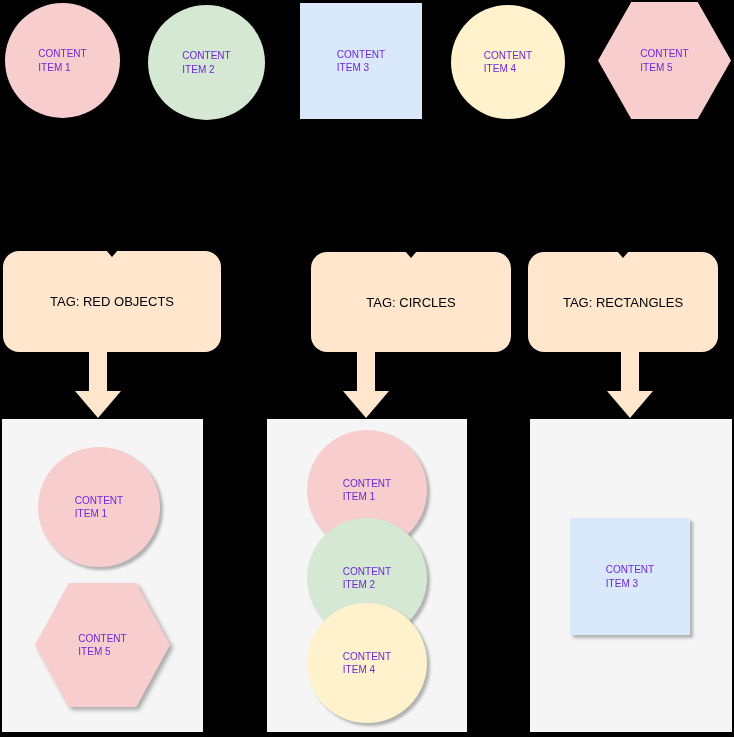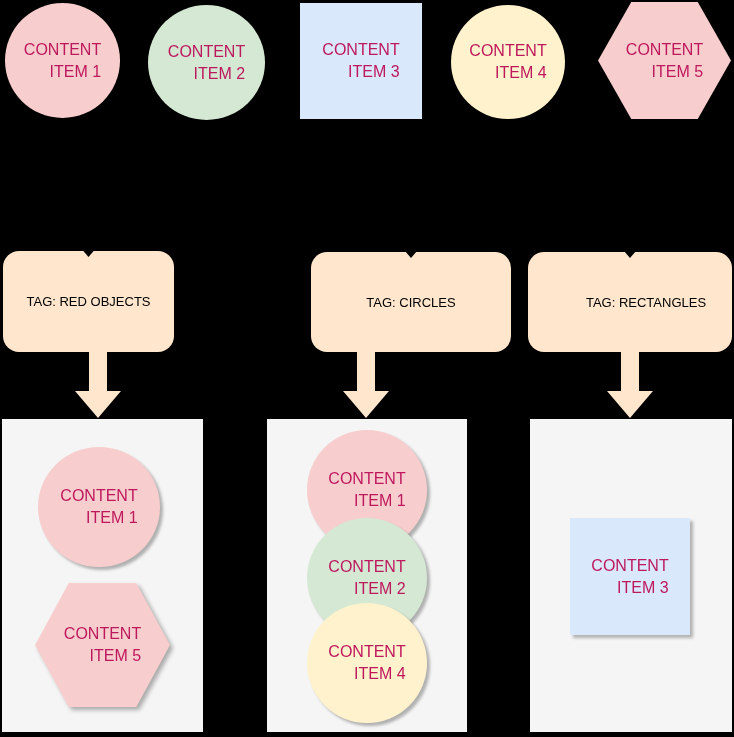--- a/index.html
+++ b/index.html
@@ -9,24 +9,24 @@
     font-family:"Liberation Sans", sans-serif;
     position:relative; overflow:hidden;
     color:#000;
   }
   .stage { position:absolute; inset:0; }
 
   
   .shape {
     position:absolute;
     display:flex; align-items:center; justify-content:center;
-    text-align:right;
-    font-size:16px; line-height:1.35;
+    text-align:left;
+    font-size:10px; line-height:1.35;
     white-space:pre-line;
-    color:#be185d;
+    color:#6d28d9;
   }
   .circle  { border-radius:50%; }
   .hexagon { clip-path:polygon(25% 0%, 75% 0%, 100% 50%, 75% 100%, 25% 100%, 0% 50%); width:100%; height:100%; }
   .hex-wrap { position:absolute; filter:drop-shadow(3px 3px 2px rgba(0,0,0,0.30)); }
   .hex-wrap.flat { filter:none; }
   .shadowed { box-shadow:3px 3px 3px rgba(0,0,0,0.28); }
 
   
   .ti1 { left:5px;   top:3px; width:115px; height:115px; }
   .ti2 { left:148px; top:5px; width:117px; height:115px; }
@@ -34,23 +34,23 @@
   .ti4 { left:451px; top:5px; width:114px; height:114px; }
   .ti5-wrap { left:598px; top:2px; width:133px; height:117px; }
 
   
   .tag {
     position:absolute;
     border-radius:16px;
     display:flex; align-items:center; justify-content:center;
     text-align:center; font-size:13px;
   }
-  .tg1 { left:3px;   top:251px; width:171px; height:101px; }
+  .tg1 { left:3px;   top:251px; width:218px; height:101px; }
   .tg2 { left:267px; top:252px; width:200px; height:100px; }
-  .tg3 { left:528px; top:252px; width:172px; height:100px;padding-left:32px; }
+  .tg3 { left:528px; top:252px; width:190px; height:100px; }
   .tag-notch {
     position:absolute; top:-1px; left:50%; transform:translateX(-50%);
     width:12px; height:7px; background:#000;
     clip-path:polygon(0 0, 100% 0, 50% 100%);
   }
 
   
   .arrow { position:absolute; width:46px; display:flex; flex-direction:column; align-items:center; }
   .ar1 { left:75px;  top:352px; }
   .ar2 { left:343px; top:352px; }

